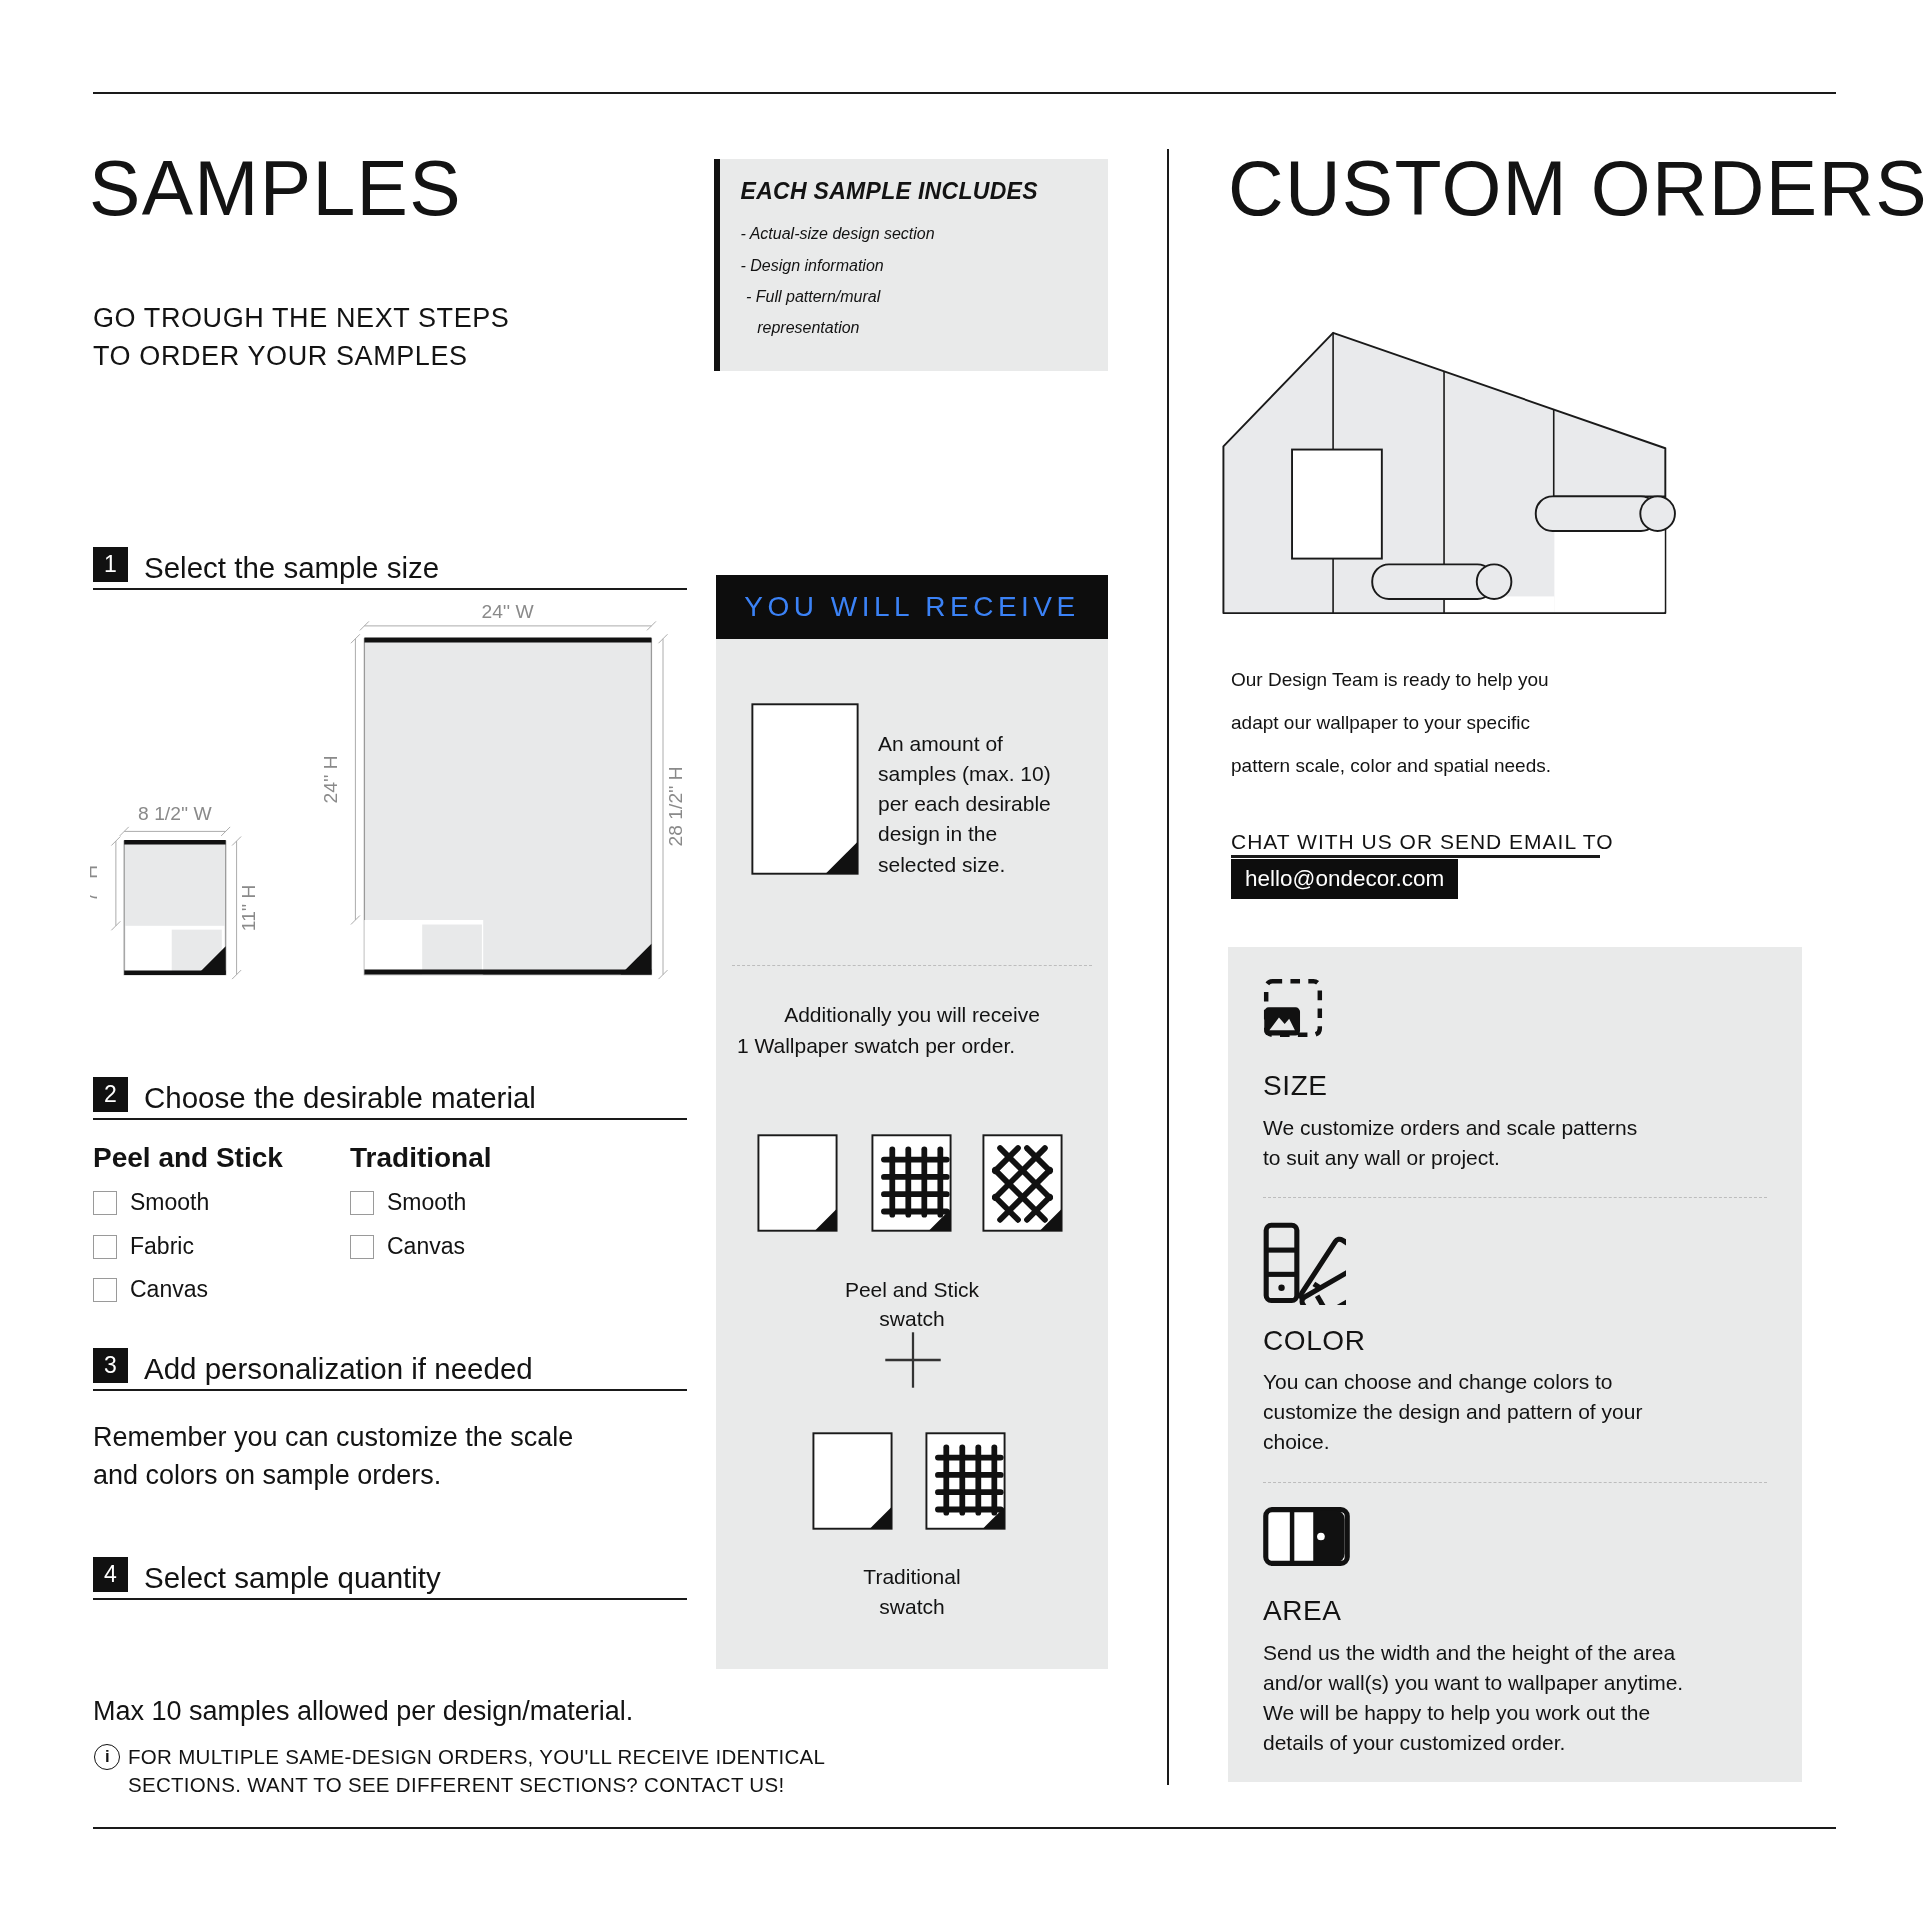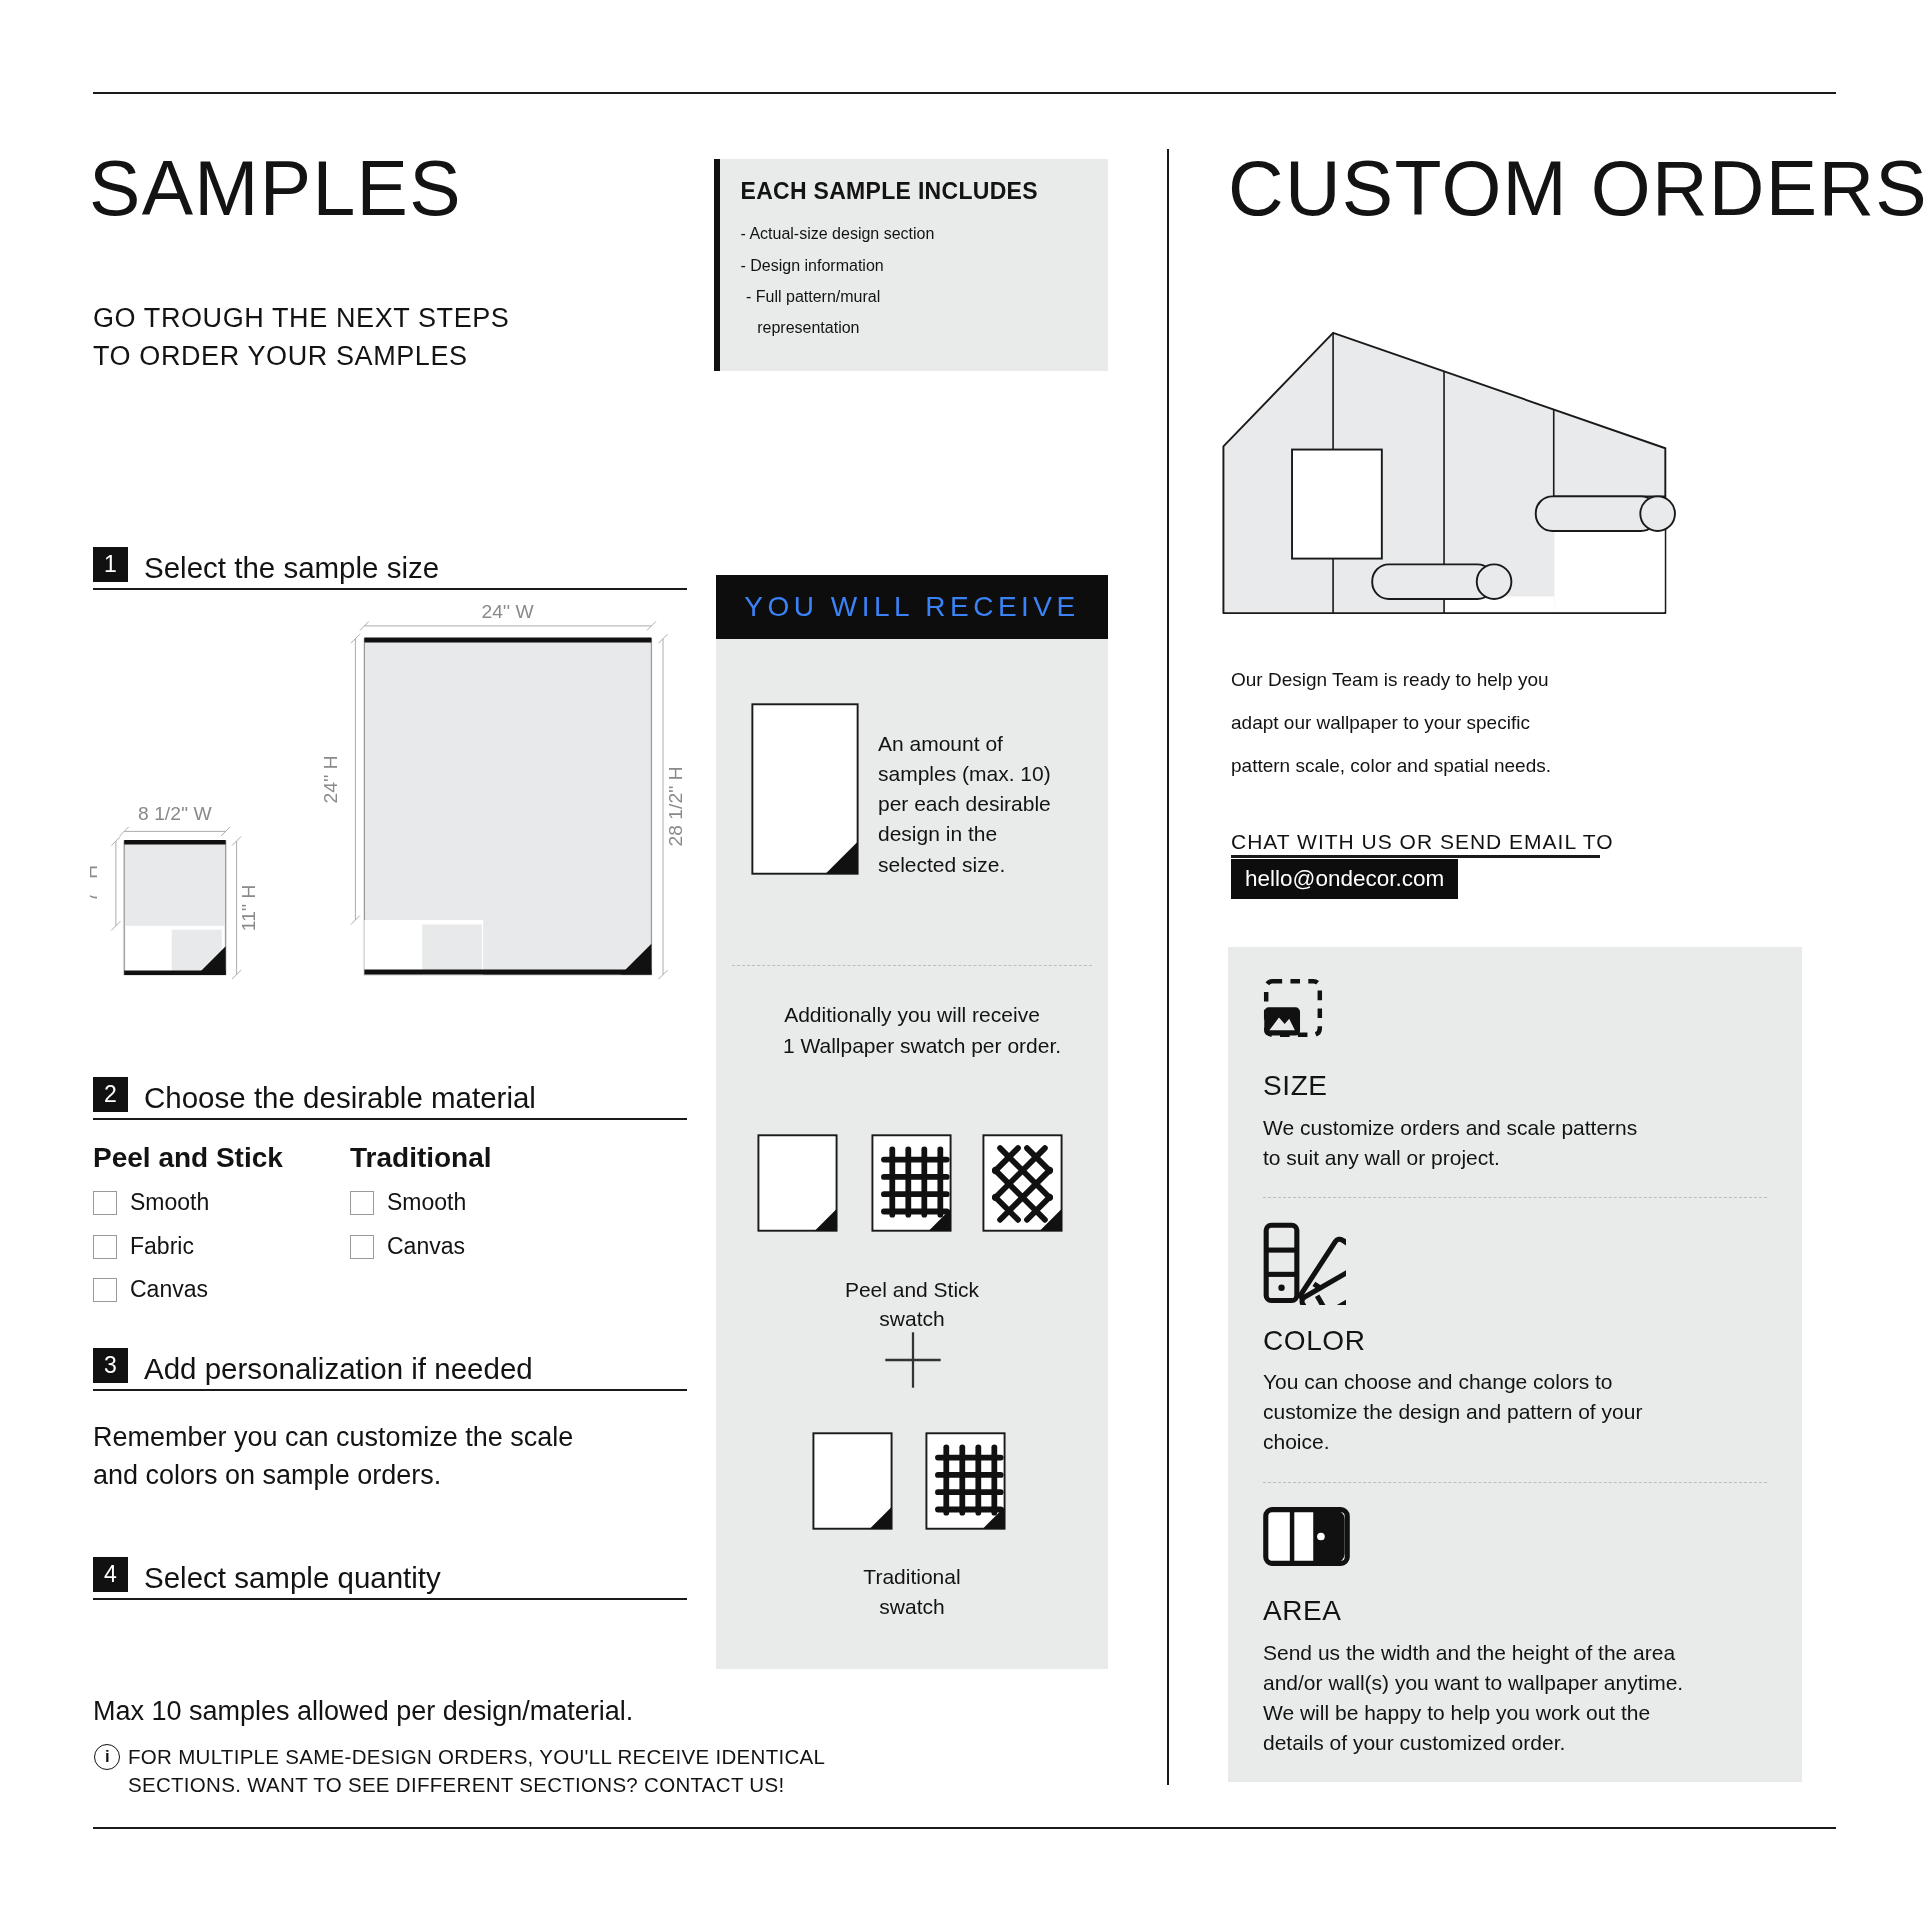--- a/index.html
+++ b/index.html
@@ -149,21 +149,21 @@
   <div class="abs badge" style="left:93px;top:1557px;">4</div>
   <div class="abs steptitle" style="left:144px;top:1561px;">Select sample quantity</div>
   <div class="abs rule" style="left:93px;top:1598px;width:594px;height:1.9px;"></div>
   <div class="abs stepbody" style="left:93px;top:1692px;">Max 10 samples allowed per design/material.</div>
 
   <div class="abs infocircle" style="left:94px;top:1744px;">i</div>
   <div class="abs note" style="left:128px;top:1743px;">FOR MULTIPLE SAME-DESIGN ORDERS, YOU'LL RECEIVE IDENTICAL</div>
   <div class="abs note" style="left:128px;top:1771px;">SECTIONS. WANT TO SEE DIFFERENT SECTIONS? CONTACT US!</div>
 
   <div class="abs incbar" style="left:714px;top:159px;width:5.8px;height:212px;"></div>
-  <div class="abs incbox" style="left:720px;top:159px;width:388px;height:212px;">
+  <div class="abs incbox" style="left:720px;top:159px;width:388px;height:212px;font-style:italic;">
     <div class="abs inctitle" style="left:20.5px;top:19px;">EACH SAMPLE INCLUDES</div>
     <div class="abs incitem" style="left:20.5px;top:59px;">- Actual-size design section</div>
     <div class="abs incitem" style="left:20.5px;top:91px;">- Design information</div>
     <div class="abs incitem" style="left:26px;top:122px;">- Full pattern/mural</div>
     <div class="abs incitem indent" style="left:20.5px;top:153px;">representation</div>
   </div>
 
   <div class="abs recvbar" style="left:716px;top:575px;width:392px;height:64px;">YOU WILL RECEIVE</div>
 
   <div class="abs recvbox" style="left:716px;top:639px;width:392px;height:1030px;">
@@ -174,21 +174,21 @@
     </svg>
     <div class="abs recvtext" style="left:162px;top:90px;">An amount of</div>
     <div class="abs recvtext" style="left:162px;top:120px;">samples (max. 10)</div>
     <div class="abs recvtext" style="left:162px;top:150px;">per each desirable</div>
     <div class="abs recvtext" style="left:162px;top:180px;">design in the</div>
     <div class="abs recvtext" style="left:162px;top:211px;">selected size.</div>
 
     <div class="abs dashdiv" style="left:16px;top:326px;width:360px;"></div>
 
     <div class="abs recvtext centered" style="left:0px;top:361px;width:392px;">Additionally you will receive</div>
-    <div class="abs recvtext centered" style="left:0px;top:392px;width:320px;margin-left:46px;">1 Wallpaper swatch per order.</div>
+    <div class="abs recvtext centered" style="left:0px;top:392px;width:320px;">1 Wallpaper swatch per order.</div>
 
     <svg class="abs" style="left:41px;top:495px;" width="81" height="98" viewBox="0 0 126 153">
       <rect x="2" y="2" width="122" height="149" fill="#ffffff" stroke="#1a1a1a" stroke-width="3"></rect>
       <polygon points="124,151 90,151 124,117" fill="#111"></polygon>
     </svg>
     <svg class="abs" style="left:155px;top:495px;" width="81" height="98" viewBox="0 0 126 153">
       <rect x="2" y="2" width="122" height="149" fill="#ffffff" stroke="#1a1a1a" stroke-width="3"></rect>
       <g stroke="#111" stroke-width="9" stroke-linecap="round">
         <line x1="33" y1="24" x2="33" y2="126"></line>
           <line x1="58" y1="24" x2="58" y2="126"></line>

